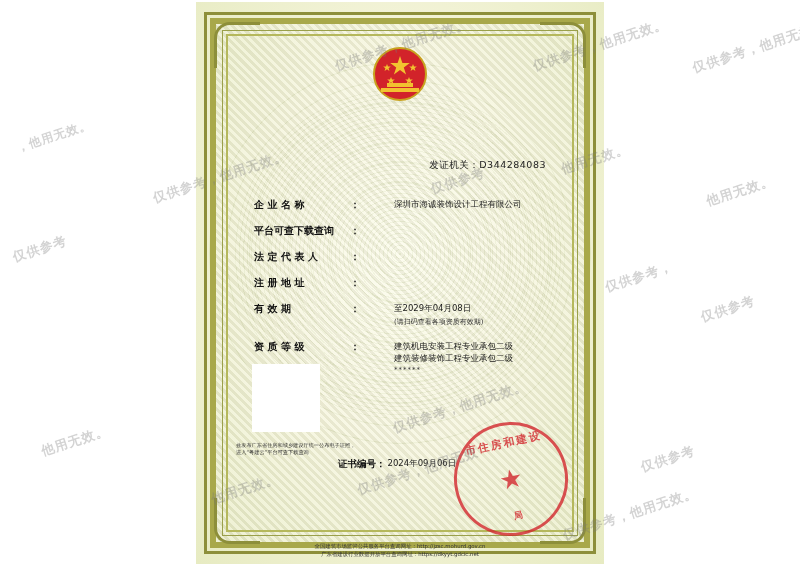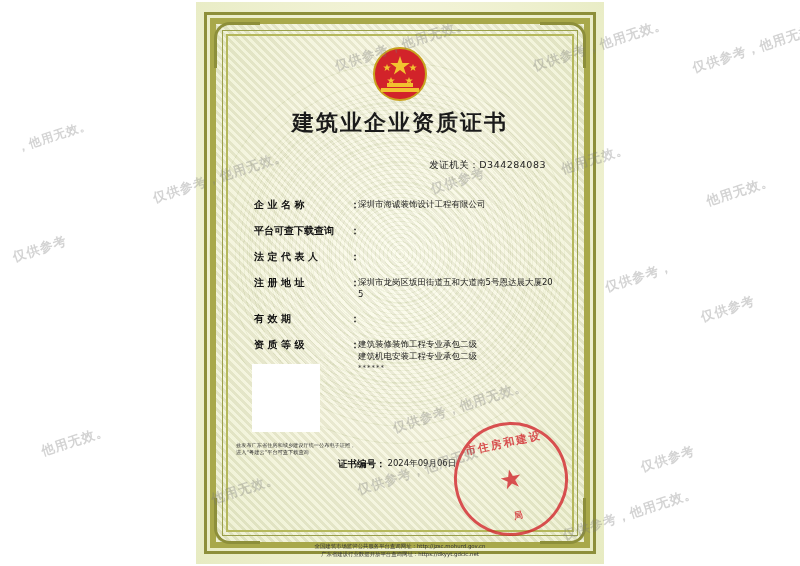--- a/index.html
+++ b/index.html
@@ -171,20 +171,21 @@
     flex: 0 0 8px;
     font-weight: bold;
     font-size: 10px;
   }
   .field-value {
     flex: 1 1 auto;
     font-size: 8.5px;
     line-height: 12px;
     color: #1a1a1a;
     word-break: break-all;
+    margin-left: 36px;
   }
   .field-note {
     font-size: 7px;
     color: #333;
     margin-top: 2px;
   }
   .qual-line { display: block; }
   .stars {
     letter-spacing: 1px;
     font-size: 7px;
@@ -366,21 +367,20 @@
           <rect x="14" y="44" width="38" height="4" fill="#f2c230"></rect>
           <rect x="20" y="39" width="26" height="4" fill="#f2c230"></rect>
           <polygon points="33,12 35.4,19 42.8,19 36.8,23.4 39.1,30.4 33,26 26.9,30.4 29.2,23.4 23.2,19 30.6,19" fill="#f2c230"></polygon>
           <polygon points="20,20 21,22.6 23.8,22.6 21.6,24.3 22.4,27 20,25.3 17.6,27 18.4,24.3 16.2,22.6 19,22.6" fill="#f2c230"></polygon>
           <polygon points="46,20 47,22.6 49.8,22.6 47.6,24.3 48.4,27 46,25.3 43.6,27 44.4,24.3 42.2,22.6 45,22.6" fill="#f2c230"></polygon>
           <polygon points="24,33 25,35.6 27.8,35.6 25.6,37.3 26.4,40 24,38.3 21.6,40 22.4,37.3 20.2,35.6 23,35.6" fill="#f2c230"></polygon>
           <polygon points="42,33 43,35.6 45.8,35.6 43.6,37.3 44.4,40 42,38.3 39.6,40 40.4,37.3 38.2,35.6 41,35.6" fill="#f2c230"></polygon>
         </svg>
       </div>
 
-      <div class="doc-title">建筑业企业资质证书</div>
 
       <div class="cert-no">
         <span>发证机关：</span><span>D344284083</span>
       </div>
 
       <div class="fields">
 
         <div class="field-row">
           <div class="field-label">企 业 名 称</div>
           <div class="field-colon">：</div>
@@ -393,34 +393,37 @@
         </div>
 
         <div class="field-row">
           <div class="field-label">法 定 代 表 人</div>
           <div class="field-colon">：</div>
         </div>
 
         <div class="field-row">
           <div class="field-label">注 册 地 址</div>
           <div class="field-colon">：</div>
-          <div class="field-value">深圳市龙岗区坂田街道五和大道南5号恩达晨大厦205</div>
         </div>
 
         <div class="field-row">
           <div class="field-label">有 效 期</div>
           <div class="field-colon">：</div>
+          <div class="field-value">
+            <span>至2029年04月08日</span>
+            <span class="field-note" style="display:block">(请扫码查看各项资质有效期)</span>
+          </div>
         </div>
 
         <div class="field-row">
           <div class="field-label">资 质 等 级</div>
           <div class="field-colon">：</div>
           <div class="field-value">
+            <span class="qual-line">建筑机电安装工程专业承包二级</span>
             <span class="qual-line">建筑装修装饰工程专业承包二级</span>
-            <span class="qual-line">建筑机电安装工程专业承包二级</span>
             <span class="qual-line stars">******</span>
           </div>
         </div>
 
       </div>
 
       <div class="qr">
         <div class="qrgrid" id="qrgrid"><i></i><i></i><i></i><i></i><i></i><i></i><i></i><i style="background: transparent;"></i><i></i><i></i><i style="background: transparent;"></i><i></i><i style="background: transparent;"></i><i></i><i></i><i style="background: transparent;"></i><i style="background: transparent;"></i><i></i><i></i><i></i><i></i><i></i><i></i><i></i><i></i><i></i><i style="background: transparent;"></i><i style="background: transparent;"></i><i style="background: transparent;"></i><i style="background: transparent;"></i><i style="background: transparent;"></i><i></i><i style="background: transparent;"></i><i style="background: transparent;"></i><i style="background: transparent;"></i><i></i><i></i><i></i><i></i><i style="background: transparent;"></i><i></i><i></i><i style="background: transparent;"></i><i></i><i style="background: transparent;"></i><i style="background: transparent;"></i><i style="background: transparent;"></i><i style="background: transparent;"></i><i style="background: transparent;"></i><i></i><i></i><i style="background: transparent;"></i><i></i><i></i><i></i><i style="background: transparent;"></i><i></i><i style="background: transparent;"></i><i style="background: transparent;"></i><i></i><i style="background: transparent;"></i><i style="background: transparent;"></i><i style="background: transparent;"></i><i></i><i></i><i style="background: transparent;"></i><i style="background: transparent;"></i><i style="background: transparent;"></i><i></i><i style="background: transparent;"></i><i></i><i></i><i></i><i style="background: transparent;"></i><i></i><i></i><i style="background: transparent;"></i><i></i><i></i><i></i><i style="background: transparent;"></i><i></i><i style="background: transparent;"></i><i></i><i style="background: transparent;"></i><i style="background: transparent;"></i><i style="background: transparent;"></i><i style="background: transparent;"></i><i></i><i style="background: transparent;"></i><i></i><i style="background: transparent;"></i><i style="background: transparent;"></i><i></i><i style="background: transparent;"></i><i></i><i></i><i></i><i style="background: transparent;"></i><i></i><i></i><i style="background: transparent;"></i><i></i><i></i><i></i><i style="background: transparent;"></i><i></i><i style="background: transparent;"></i><i style="background: transparent;"></i><i style="background: transparent;"></i><i style="background: transparent;"></i><i></i><i style="background: transparent;"></i><i></i><i></i><i></i><i></i><i style="background: transparent;"></i><i></i><i style="background: transparent;"></i><i></i><i></i><i></i><i style="background: transparent;"></i><i></i><i></i><i style="background: transparent;"></i><i style="background: transparent;"></i><i style="background: transparent;"></i><i style="background: transparent;"></i><i style="background: transparent;"></i><i></i><i style="background: transparent;"></i><i style="background: transparent;"></i><i style="background: transparent;"></i><i style="background: transparent;"></i><i></i><i style="background: transparent;"></i><i></i><i style="background: transparent;"></i><i></i><i></i><i style="background: transparent;"></i><i></i><i style="background: transparent;"></i><i style="background: transparent;"></i><i style="background: transparent;"></i><i style="background: transparent;"></i><i style="background: transparent;"></i><i></i><i></i><i></i><i></i><i></i><i></i><i></i><i></i><i style="background: transparent;"></i><i></i><i style="background: transparent;"></i><i style="background: transparent;"></i><i></i><i></i><i style="background: transparent;"></i><i></i><i style="background: transparent;"></i><i style="background: transparent;"></i><i style="background: transparent;"></i><i></i><i></i><i></i><i></i><i></i><i></i><i></i><i style="background: transparent;"></i><i style="background: transparent;"></i><i style="background: transparent;"></i><i style="background: transparent;"></i><i style="background: transparent;"></i><i style="background: transparent;"></i><i style="background: transparent;"></i><i style="background: transparent;"></i><i></i><i></i><i></i><i style="background: transparent;"></i><i style="background: transparent;"></i><i style="background: transparent;"></i><i></i><i style="background: transparent;"></i><i style="background: transparent;"></i><i style="background: transparent;"></i><i style="background: transparent;"></i><i style="background: transparent;"></i><i style="background: transparent;"></i><i style="background: transparent;"></i><i style="background: transparent;"></i><i style="background: transparent;"></i><i style="background: transparent;"></i><i></i><i></i><i style="background: transparent;"></i><i></i><i style="background: transparent;"></i><i style="background: transparent;"></i><i></i><i style="background: transparent;"></i><i style="background: transparent;"></i><i style="background: transparent;"></i><i style="background: transparent;"></i><i style="background: transparent;"></i><i></i><i style="background: transparent;"></i><i style="background: transparent;"></i><i style="background: transparent;"></i><i style="background: transparent;"></i><i style="background: transparent;"></i><i></i><i></i><i style="background: transparent;"></i><i></i><i></i><i></i><i></i><i style="background: transparent;"></i><i style="background: transparent;"></i><i></i><i></i><i style="background: transparent;"></i><i style="background: transparent;"></i><i style="background: transparent;"></i><i style="background: transparent;"></i><i></i><i style="background: transparent;"></i><i></i><i></i><i></i><i></i><i></i><i style="background: transparent;"></i><i></i><i style="background: transparent;"></i><i></i><i></i><i style="background: transparent;"></i><i style="background: transparent;"></i><i></i><i style="background: transparent;"></i><i style="background: transparent;"></i><i style="background: transparent;"></i><i style="background: transparent;"></i><i></i><i style="background: transparent;"></i><i></i><i></i><i></i><i style="background: transparent;"></i><i style="background: transparent;"></i><i></i><i style="background: transparent;"></i><i></i><i style="background: transparent;"></i><i style="background: transparent;"></i><i></i><i></i><i></i><i></i><i style="background: transparent;"></i><i style="background: transparent;"></i><i style="background: transparent;"></i><i style="background: transparent;"></i><i></i><i></i><i></i><i></i><i></i><i></i><i></i><i style="background: transparent;"></i><i style="background: transparent;"></i><i></i><i style="background: transparent;"></i><i></i><i></i><i style="background: transparent;"></i><i></i><i></i><i style="background: transparent;"></i><i></i><i></i><i></i><i style="background: transparent;"></i><i></i><i style="background: transparent;"></i><i></i><i style="background: transparent;"></i><i style="background: transparent;"></i><i style="background: transparent;"></i><i style="background: transparent;"></i><i style="background: transparent;"></i><i style="background: transparent;"></i><i style="background: transparent;"></i><i></i><i></i><i style="background: transparent;"></i><i></i><i style="background: transparent;"></i><i style="background: transparent;"></i><i style="background: transparent;"></i><i></i><i></i><i style="background: transparent;"></i><i></i><i style="background: transparent;"></i><i style="background: transparent;"></i><i style="background: transparent;"></i><i></i><i style="background: transparent;"></i><i></i><i></i><i></i><i></i><i></i><i style="background: transparent;"></i><i style="background: transparent;"></i><i></i><i style="background: transparent;"></i><i></i><i></i><i style="background: transparent;"></i><i></i><i style="background: transparent;"></i><i style="background: transparent;"></i><i></i><i style="background: transparent;"></i><i style="background: transparent;"></i><i style="background: transparent;"></i><i></i><i style="background: transparent;"></i><i></i><i></i><i></i><i></i><i></i><i style="background: transparent;"></i><i style="background: transparent;"></i><i style="background: transparent;"></i><i style="background: transparent;"></i><i style="background: transparent;"></i><i style="background: transparent;"></i><i></i><i></i><i></i><i></i><i style="background: transparent;"></i><i style="background: transparent;"></i><i></i><i style="background: transparent;"></i><i style="background: transparent;"></i><i></i><i></i><i></i><i style="background: transparent;"></i><i></i><i style="background: transparent;"></i><i></i><i style="background: transparent;"></i><i></i><i></i><i style="background: transparent;"></i><i></i><i></i><i style="background: transparent;"></i><i style="background: transparent;"></i><i style="background: transparent;"></i><i></i><i></i><i></i><i style="background: transparent;"></i><i></i><i style="background: transparent;"></i><i></i><i></i><i></i><i style="background: transparent;"></i><i style="background: transparent;"></i><i></i><i></i><i></i><i style="background: transparent;"></i><i></i><i style="background: transparent;"></i><i></i><i style="background: transparent;"></i><i></i><i style="background: transparent;"></i><i style="background: transparent;"></i><i></i><i style="background: transparent;"></i><i style="background: transparent;"></i><i></i><i></i><i style="background: transparent;"></i><i style="background: transparent;"></i><i></i><i style="background: transparent;"></i><i></i><i style="background: transparent;"></i><i style="background: transparent;"></i><i></i><i style="background: transparent;"></i><i style="background: transparent;"></i><i></i><i></i><i></i><i></i><i style="background: transparent;"></i><i></i><i style="background: transparent;"></i><i style="background: transparent;"></i><i style="background: transparent;"></i><i style="background: transparent;"></i><i style="background: transparent;"></i><i></i><i style="background: transparent;"></i><i style="background: transparent;"></i><i style="background: transparent;"></i><i style="background: transparent;"></i><i style="background: transparent;"></i><i></i><i></i><i></i><i style="background: transparent;"></i><i></i><i></i><i></i><i></i><i></i><i></i><i></i><i style="background: transparent;"></i><i></i><i style="background: transparent;"></i><i></i><i style="background: transparent;"></i><i style="background: transparent;"></i><i style="background: transparent;"></i><i></i><i style="background: transparent;"></i><i></i><i></i><i></i><i></i><i></i><i></i><i></i><i style="background: transparent;"></i><i></i><i></i><i style="background: transparent;"></i><i style="background: transparent;"></i><i style="background: transparent;"></i><i style="background: transparent;"></i><i style="background: transparent;"></i><i></i><i style="background: transparent;"></i><i style="background: transparent;"></i><i></i><i></i><i></i><i></i><i style="background: transparent;"></i><i style="background: transparent;"></i><i></i><i></i><i style="background: transparent;"></i><i style="background: transparent;"></i><i style="background: transparent;"></i><i style="background: transparent;"></i><i style="background: transparent;"></i><i></i><i style="background: transparent;"></i><i style="background: transparent;"></i><i style="background: transparent;"></i><i style="background: transparent;"></i><i style="background: transparent;"></i><i></i><i></i><i style="background: transparent;"></i><i></i><i></i><i></i><i style="background: transparent;"></i><i style="background: transparent;"></i><i></i><i style="background: transparent;"></i><i style="background: transparent;"></i><i></i><i style="background: transparent;"></i><i></i><i style="background: transparent;"></i><i></i><i></i><i></i><i style="background: transparent;"></i><i></i><i style="background: transparent;"></i><i style="background: transparent;"></i><i></i><i style="background: transparent;"></i><i style="background: transparent;"></i><i style="background: transparent;"></i><i></i><i></i><i style="background: transparent;"></i><i></i><i style="background: transparent;"></i><i style="background: transparent;"></i><i></i><i></i><i></i><i></i><i></i><i></i><i></i><i style="background: transparent;"></i><i></i><i></i><i></i><i style="background: transparent;"></i><i></i><i style="background: transparent;"></i><i style="background: transparent;"></i><i></i><i style="background: transparent;"></i><i style="background: transparent;"></i><i></i><i></i><i></i><i style="background: transparent;"></i><i style="background: transparent;"></i><i style="background: transparent;"></i><i style="background: transparent;"></i><i style="background: transparent;"></i><i style="background: transparent;"></i><i style="background: transparent;"></i><i></i><i style="background: transparent;"></i><i></i><i></i><i style="background: transparent;"></i><i></i><i></i><i></i><i style="background: transparent;"></i><i></i><i style="background: transparent;"></i><i style="background: transparent;"></i><i></i><i style="background: transparent;"></i><i></i><i style="background: transparent;"></i><i></i><i></i><i style="background: transparent;"></i><i></i><i style="background: transparent;"></i><i style="background: transparent;"></i><i></i><i style="background: transparent;"></i><i style="background: transparent;"></i><i></i><i></i><i></i><i></i><i style="background: transparent;"></i><i style="background: transparent;"></i><i style="background: transparent;"></i><i style="background: transparent;"></i><i style="background: transparent;"></i><i></i><i style="background: transparent;"></i><i></i><i></i><i style="background: transparent;"></i><i style="background: transparent;"></i><i style="background: transparent;"></i><i style="background: transparent;"></i><i></i><i></i><i style="background: transparent;"></i><i></i><i></i><i></i><i></i><i></i><i style="background: transparent;"></i><i></i><i style="background: transparent;"></i><i></i><i></i><i></i><i></i><i></i><i></i><i></i><i style="background: transparent;"></i><i></i><i></i><i></i><i style="background: transparent;"></i><i></i><i style="background: transparent;"></i><i style="background: transparent;"></i><i></i><i style="background: transparent;"></i><i style="background: transparent;"></i><i style="background: transparent;"></i><i style="background: transparent;"></i><i style="background: transparent;"></i><i style="background: transparent;"></i><i></i><i></i><i></i></div>
       </div>
       <div class="qr-note">兹发布广东省住房和城乡建设厅统一公布电子证照，进入“粤建云”平台可查下载查询</div>

